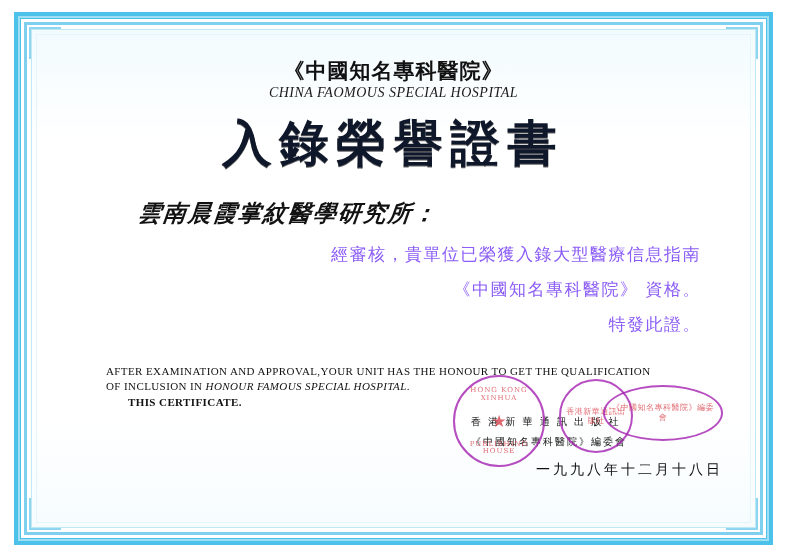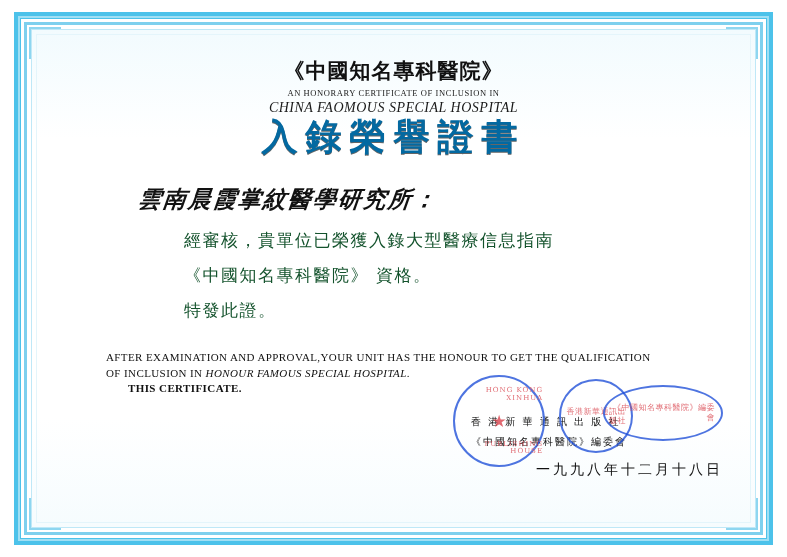--- a/index.html
+++ b/index.html
@@ -114,25 +114,26 @@
     font-family: "Liberation Serif", serif;
     font-size: 14px;
     font-style: italic;
     letter-spacing: 0.5px;
     color: #1a1a1a;
     margin-top: 2px;
   }
 
   .title {
     text-align: center;
-    font-family: "DejaVu Serif", "Liberation Serif", serif;
-    font-size: 36px;
+    margin-top: 14px;
+    font-family: "DejaVu Serif", "Liberation Serif", serif;
+    font-size: 49px;
     font-weight: bold;
     letter-spacing: 8px;
-    color: #0369a1;
+    color: #0f172a;
     text-shadow: 0 1px 0 #666;
     line-height: 1.15;
   }
 
   .body-block {
     margin-top: 26px;
     padding-left: 92px;
     padding-right: 40px;
   }
   .recipient {
@@ -142,24 +143,25 @@
     font-style: italic;
     color: #121212;
     letter-spacing: 2px;
     transform: skewX(-6deg);
     transform-origin: left center;
     display: inline-block;
   }
   .para {
     font-family: "DejaVu Serif", "Liberation Serif", serif;
     font-size: 17px;
-    color: #14532d;
+    color: #8b5cf6;
     letter-spacing: 1.5px;
     margin-top: 14px;
     padding-left: 46px;
+    text-align: right;
   }
   .para.second { margin-top: 12px; }
   .para.third { margin-top: 12px; }
 
   .english-block {
     margin-top: 28px;
     padding-left: 60px;
     padding-right: 48px;
     font-family: "Liberation Serif", serif;
     font-size: 11px;
@@ -192,27 +194,27 @@
     color: #111111;
     letter-spacing: 3px;
     padding-left: 46px;
     margin-top: 12px;
     text-align: right;
   }
 
   
   .seal {
     position: absolute;
-    border: 2px solid #1d4ed8;
+    border: 2px solid #a21caf;
     border-radius: 50%;
     color: #d8404a;
     opacity: 0.78;
     box-sizing: border-box;
     font-family: "DejaVu Serif", "Liberation Serif", serif;
-    text-align: right;
+    text-align: center;
   }
   .seal-round-big {
     width: 92px;
     height: 92px;
     right: 196px;
     bottom: 46px;
     font-size: 8px;
     line-height: 1.1;
   }
   .seal-round-big .inner-star {
@@ -280,21 +282,20 @@
 
   <div class="corner tl"></div>
   <div class="corner tr"></div>
   <div class="corner bl"></div>
   <div class="corner br"></div>
 
   <div class="content">
 
     <div class="header">
       <div class="header-cn">《中國知名專科醫院》</div>
-      <div class="header-en1">AN HONORARY CERTIFICATE OF INCLUSION IN</div>
       <div class="header-en2">CHINA FAOMOUS SPECIAL HOSPITAL</div>
     </div>
 
     <div class="title">入錄榮譽證書</div>
 
     <div class="body-block">
       <div>
         <span class="recipient">雲南晨霞掌紋醫學研究所：</span>
       </div>
       <div class="para first">經審核，貴單位已榮獲入錄大型醫療信息指南</div>

